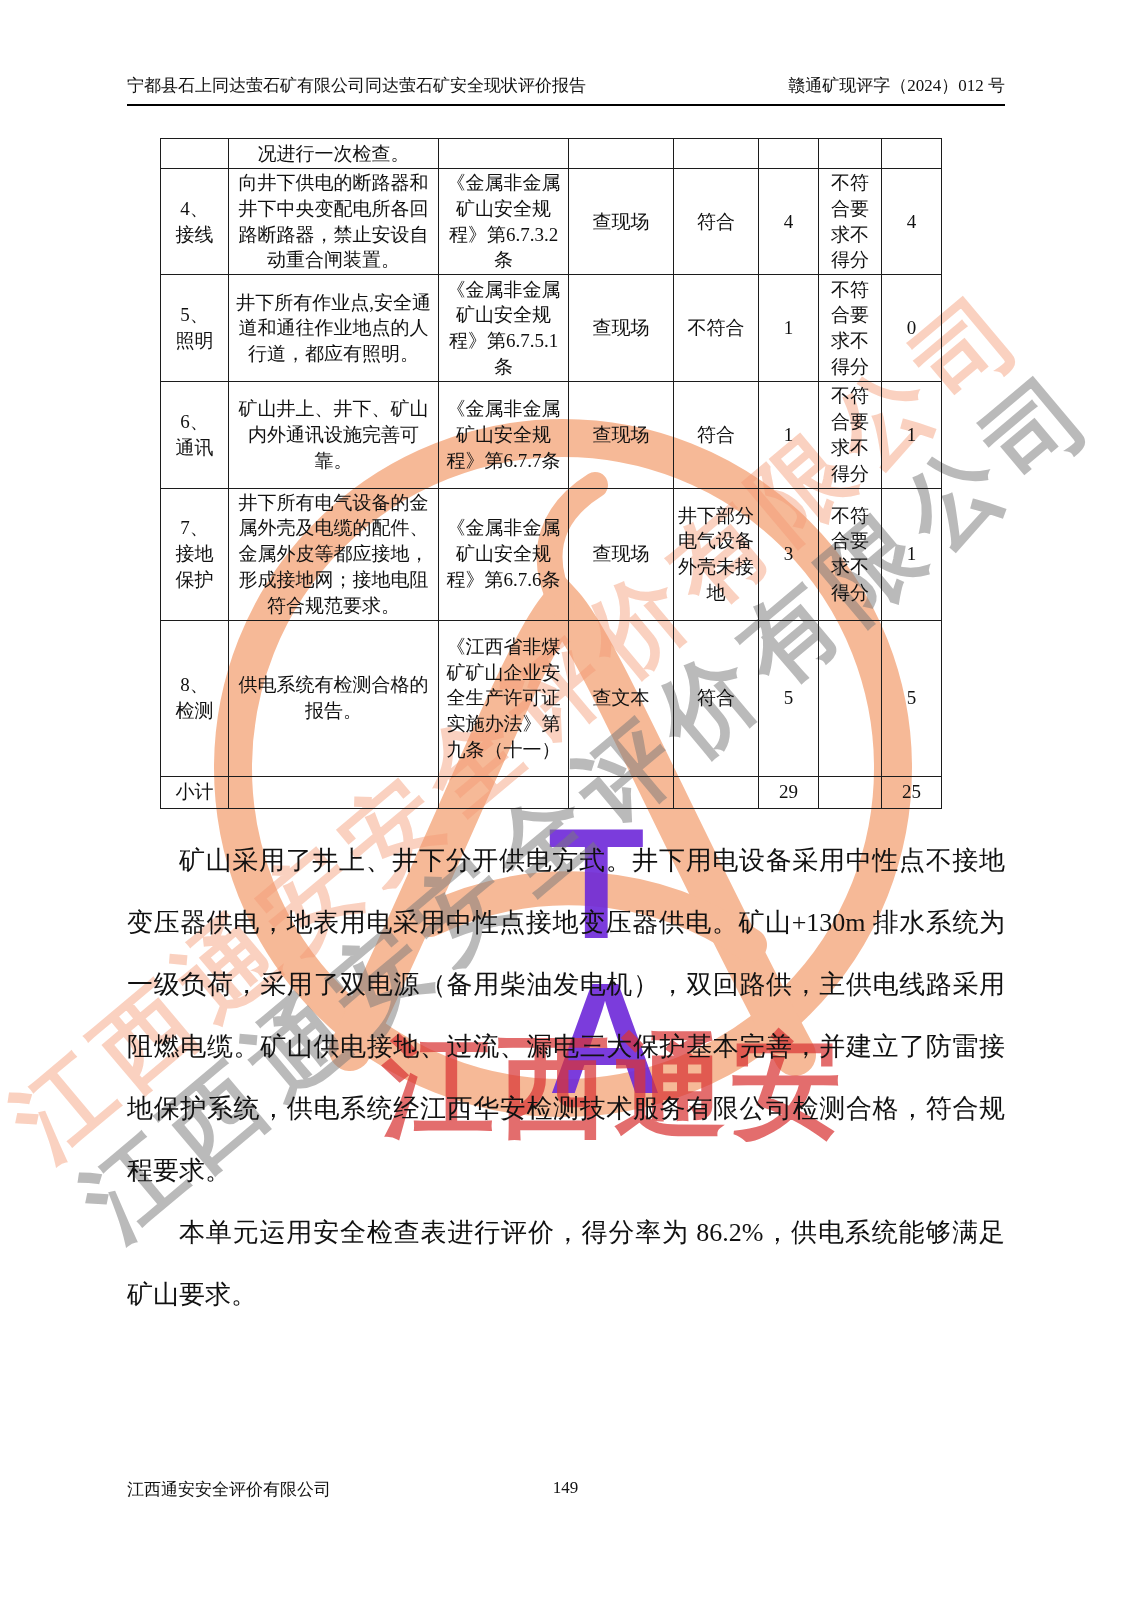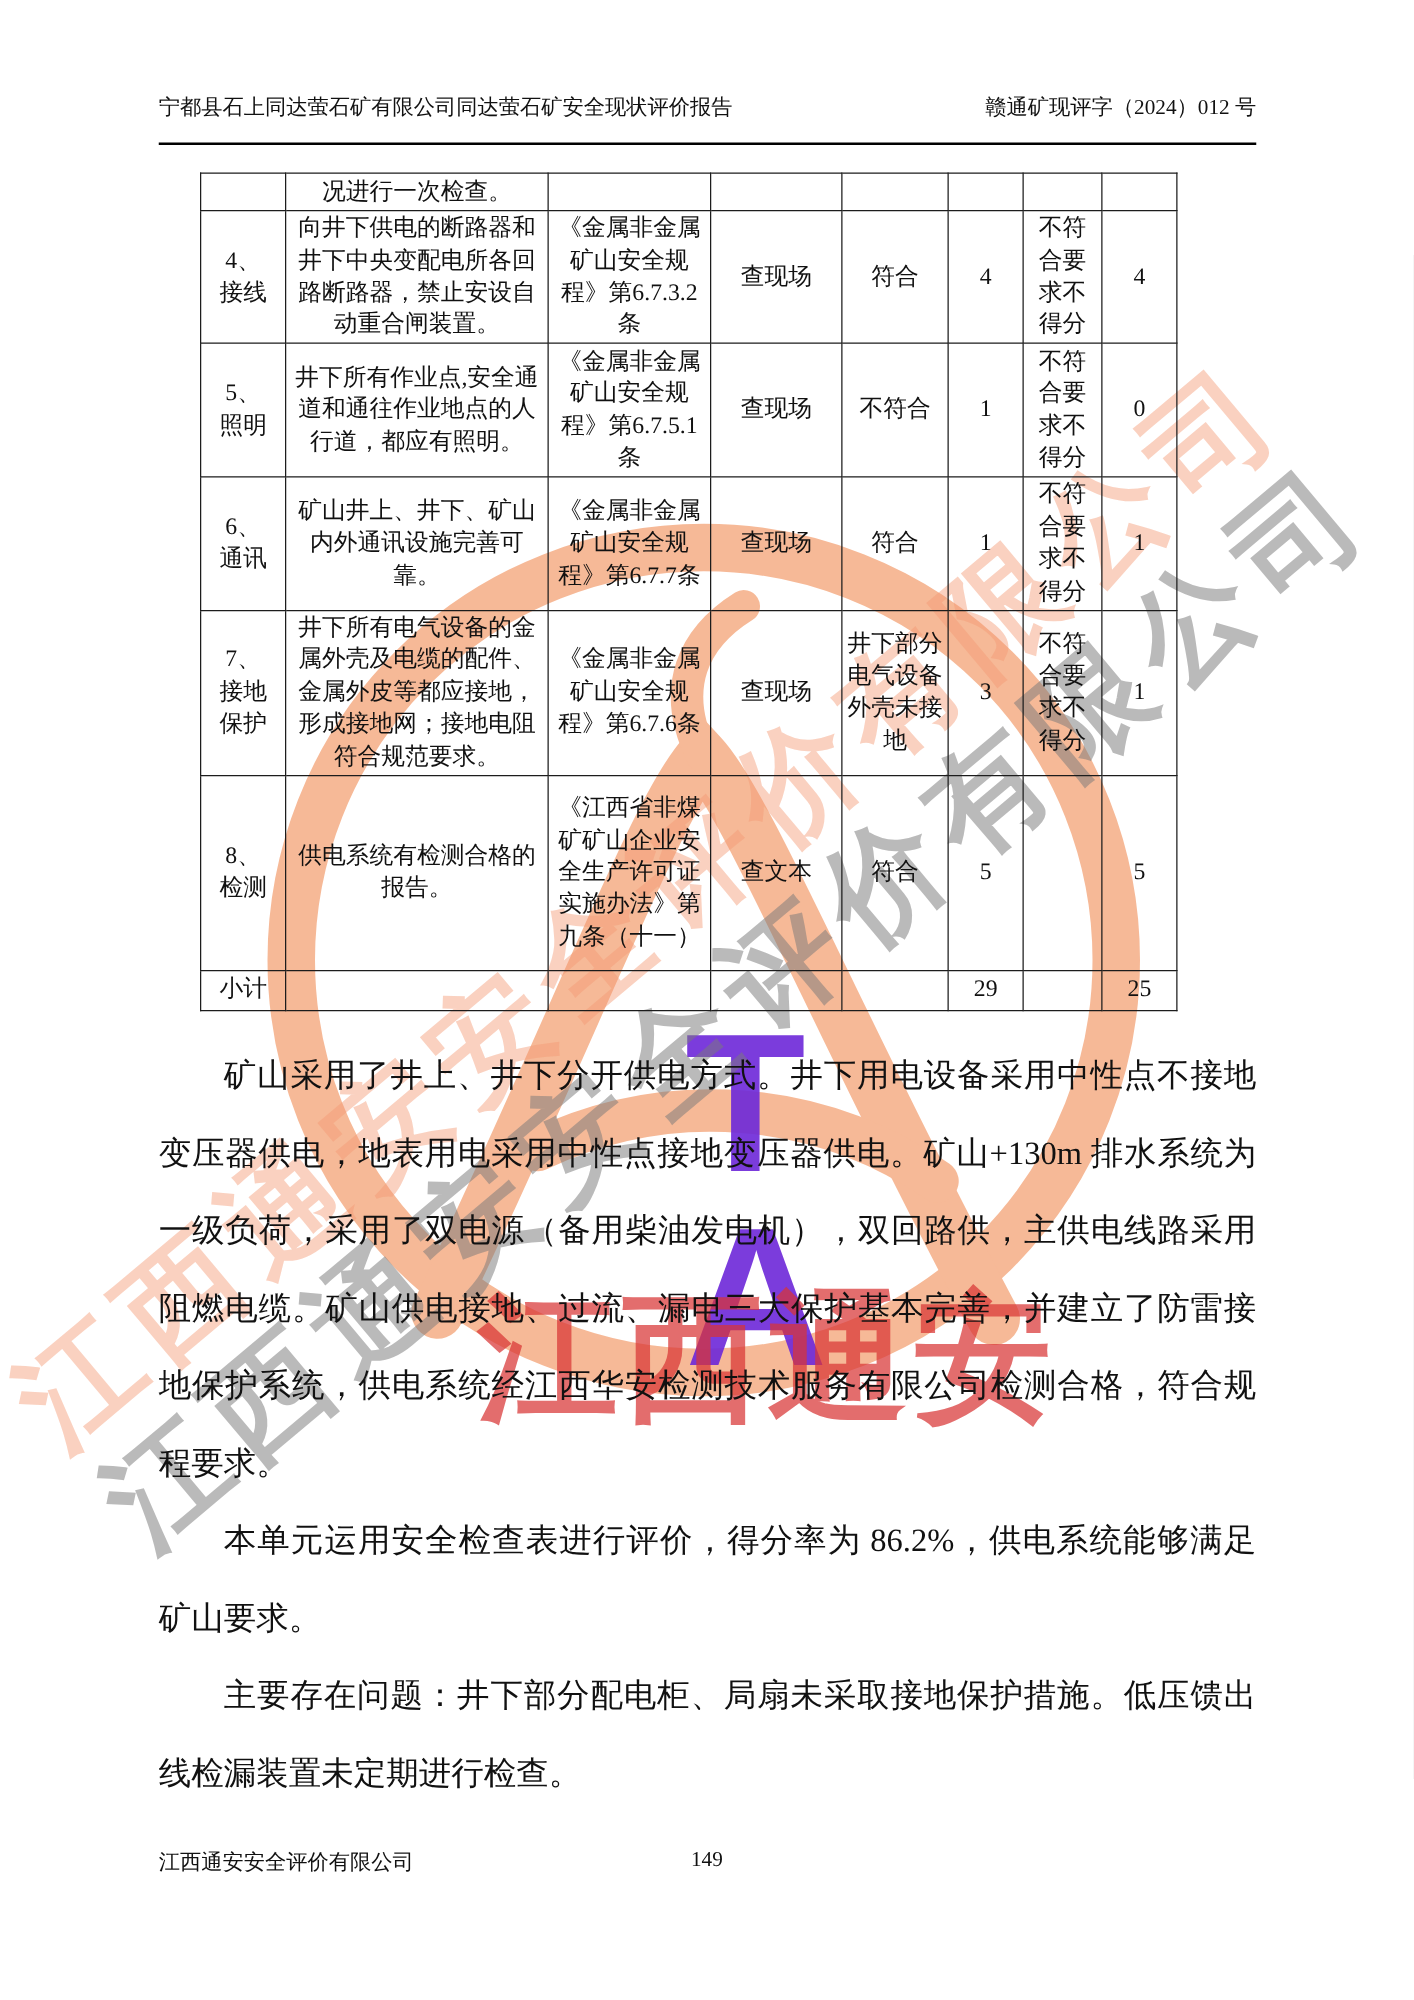--- a/index.html
+++ b/index.html
@@ -29,21 +29,21 @@
   .wm-red {
     position:absolute; left:382px; top:1012px; white-space:nowrap;
     font-family:"Liberation Serif","DejaVu Serif",serif; font-weight:bold;
     font-size:112px; letter-spacing:4px; color:rgba(216,52,52,.72);
   }
   
   .content { position:absolute; inset:0; z-index:1; }
   .header {
     position:absolute; top:74px; left:127px; width:878px;
     display:flex; justify-content:space-between; align-items:flex-end;
-    font-size:17px; padding-bottom:17px; border-bottom:2px solid #000;
+    font-size:17px; padding-bottom:7px; border-bottom:2px solid #000;
   }
   
   table.chk {
     position:absolute; top:138px; left:160px; width:781px;
     border-collapse:collapse; table-layout:fixed;
   }
   table.chk td {
     border:1.5px solid #1c1c1c; font-size:19px; line-height:1.36;
     text-align:center; vertical-align:middle; padding:1px 4px; overflow:hidden;
   }
@@ -177,21 +177,20 @@
           <td>29</td>
           <td></td>
           <td>25</td>
         </tr>
       </tbody>
     </table>
 
     <div class="section">
       <p>矿山采用了井上、井下分开供电方式。井下用电设备采用中性点不接地变压器供电，地表用电采用中性点接地变压器供电。矿山+130m 排水系统为一级负荷，采用了双电源（备用柴油发电机），双回路供，主供电线路采用阻燃电缆。矿山供电接地、过流、漏电三大保护基本完善，并建立了防雷接地保护系统，供电系统经江西华安检测技术服务有限公司检测合格，符合规程要求。</p>
       <p>本单元运用安全检查表进行评价，得分率为 86.2%，供电系统能够满足矿山要求。</p>
-      <p>主要存在问题：井下部分配电柜、局扇未采取接地保护措施。低压馈出线检漏装置未定期进行检查。</p>
     </div>
 
     <div class="footer">
       <span class="pageno">149</span>
       <span class="org">江西通安安全评价有限公司</span>
     </div>
 
   </div>
 </div>
 

